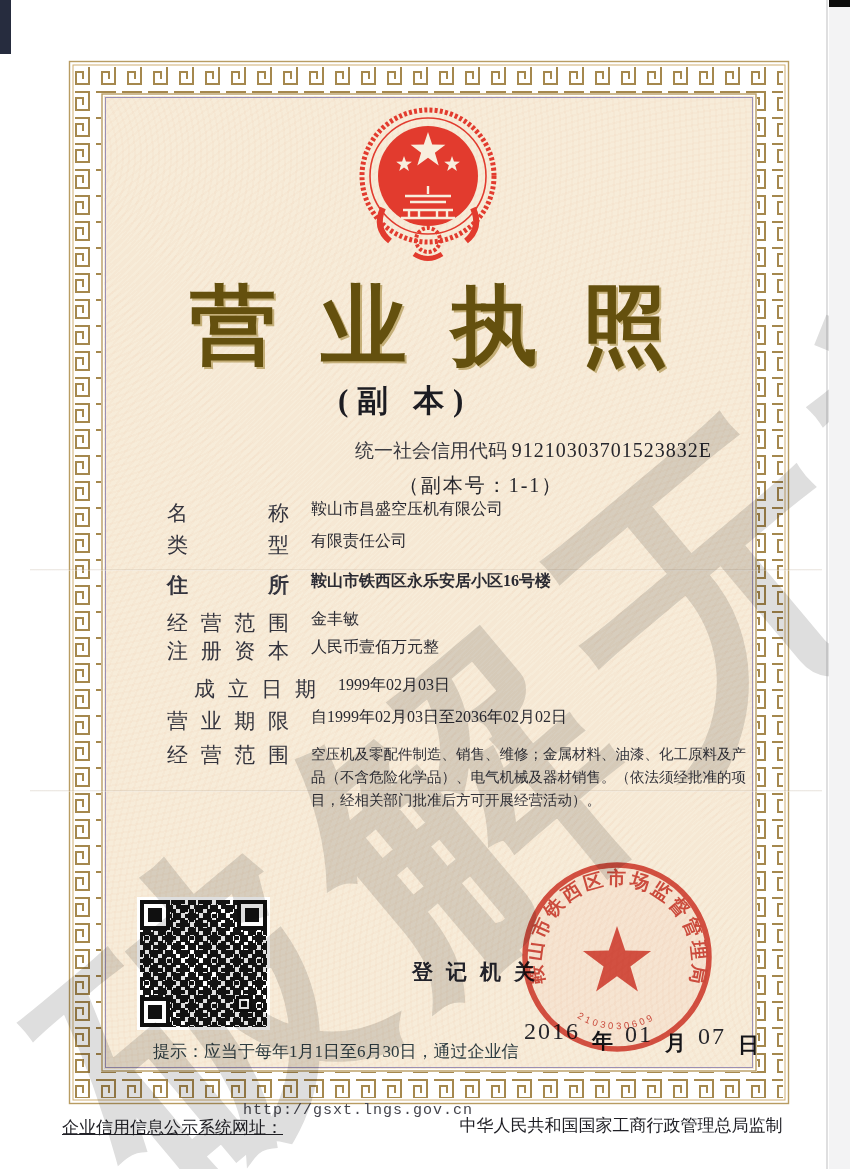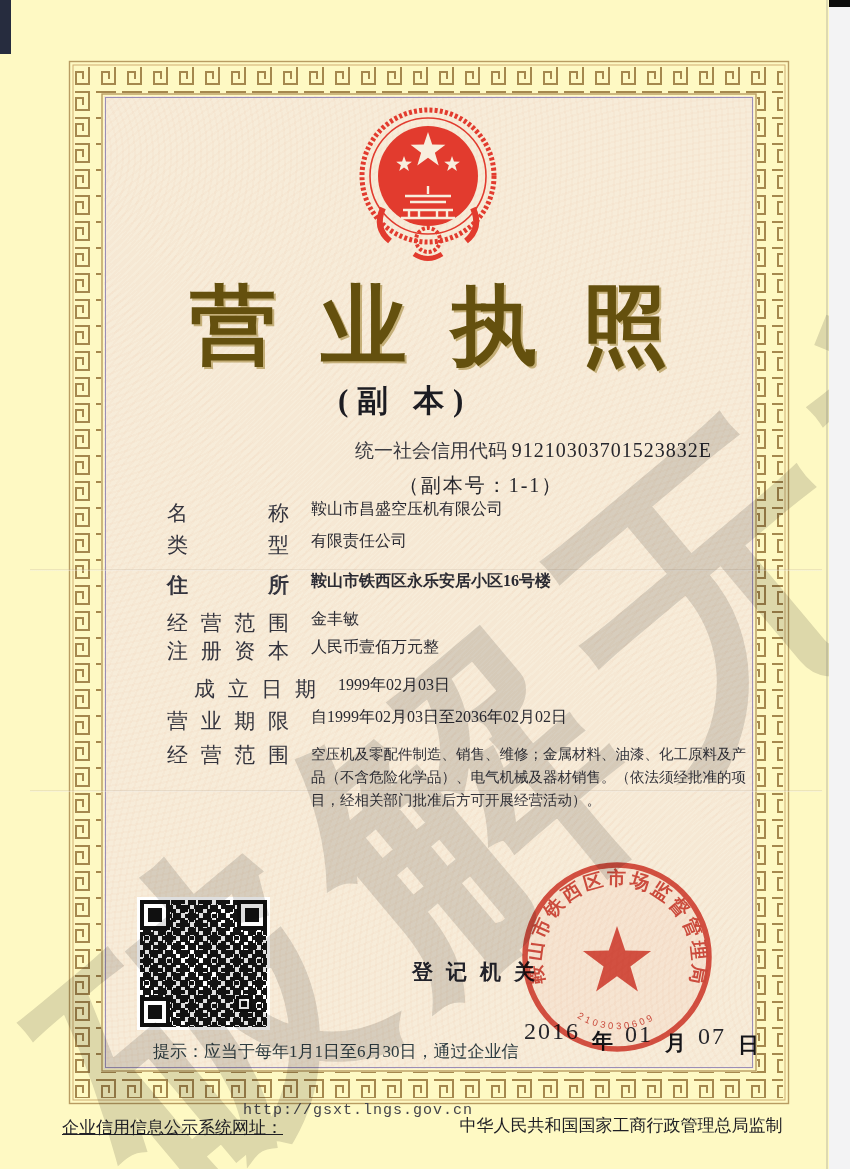--- a/index.html
+++ b/index.html
@@ -1,17 +1,17 @@
 <!DOCTYPE html>
 <html><head>
 <meta charset="utf-8">
 <style>
   html,body{margin:0;padding:0;background:#e8e8e8;}
   .page{position:relative;width:850px;height:1169px;margin:0 auto;overflow:hidden;
-        background:#fef9c3;font-family:"Liberation Serif","DejaVu Serif",serif;color:#2d2d34;}
+        background:#ffffff;font-family:"Liberation Serif","DejaVu Serif",serif;color:#2d2d34;}
   .sans{font-family:"Liberation Sans","DejaVu Sans",sans-serif;}
   .mono{font-family:"Liberation Mono","DejaVu Sans Mono",monospace;}
 
   
   .panel{position:absolute;left:104px;top:96px;width:650px;height:973px;z-index:1;
     background:
       repeating-radial-gradient(circle at 112% 92%, rgba(226,160,120,.05) 0 2px, rgba(0,0,0,0) 2px 6px),
       repeating-radial-gradient(circle at -12% 6%, rgba(226,160,120,.05) 0 2px, rgba(0,0,0,0) 2px 6px),
       #f7ecd9;}
   .frame{position:absolute;left:68px;top:60px;z-index:2;}

